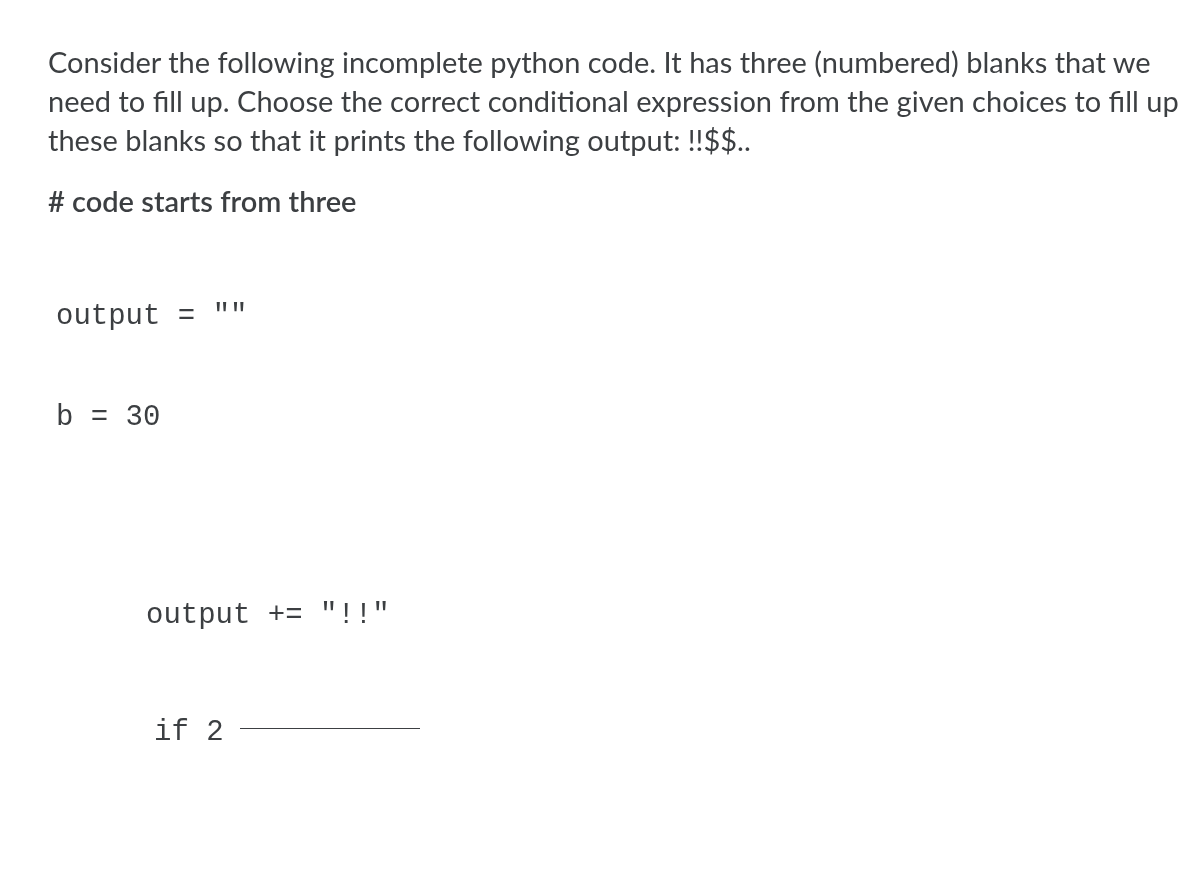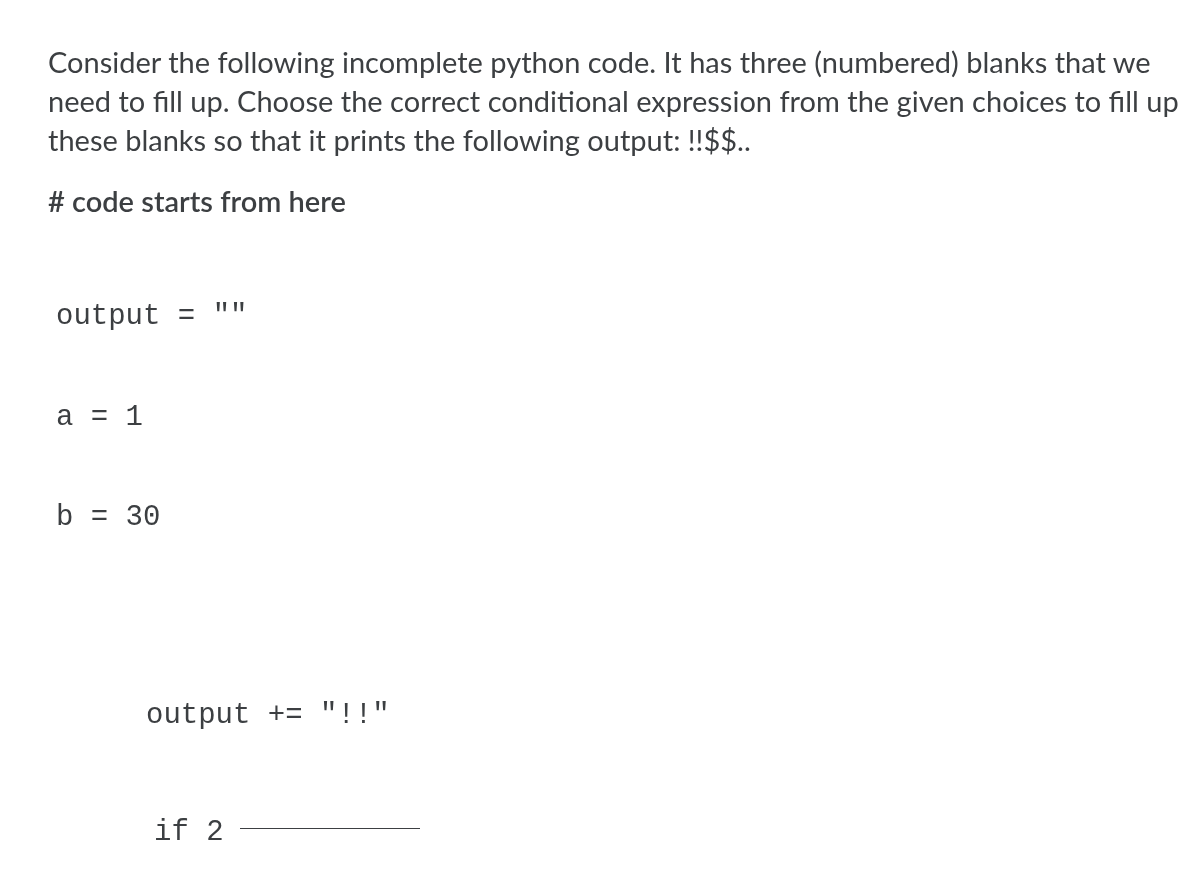--- a/index.html
+++ b/index.html
@@ -52,25 +52,24 @@
     .gap {
       display: block;
       height: 1.4em;
     }
   </style>
 </head>
 <body>
 
 <div class="question-text">Consider the following incomplete python code. It has three (numbered) blanks that we need to fill up. Choose the correct conditional expression from the given choices to fill up these blanks so that it prints the following output: !!$$..</div>
 
-<div class="code-comment"># code starts from here</div>
+<div class="code-comment"># code starts from three</div>
 
 <div class="code-block">
 <span class="code-line">output = ""</span>
-<span class="code-line">a = 1</span>
 <span class="code-line">b = 30</span>
 <span class="gap"></span>
 <span class="code-line indent-1">output += "!!"</span>
 <span class="code-line indent-1"><span>if 2</span><span class="blank"></span></span>
 
 
 
 
 
 

